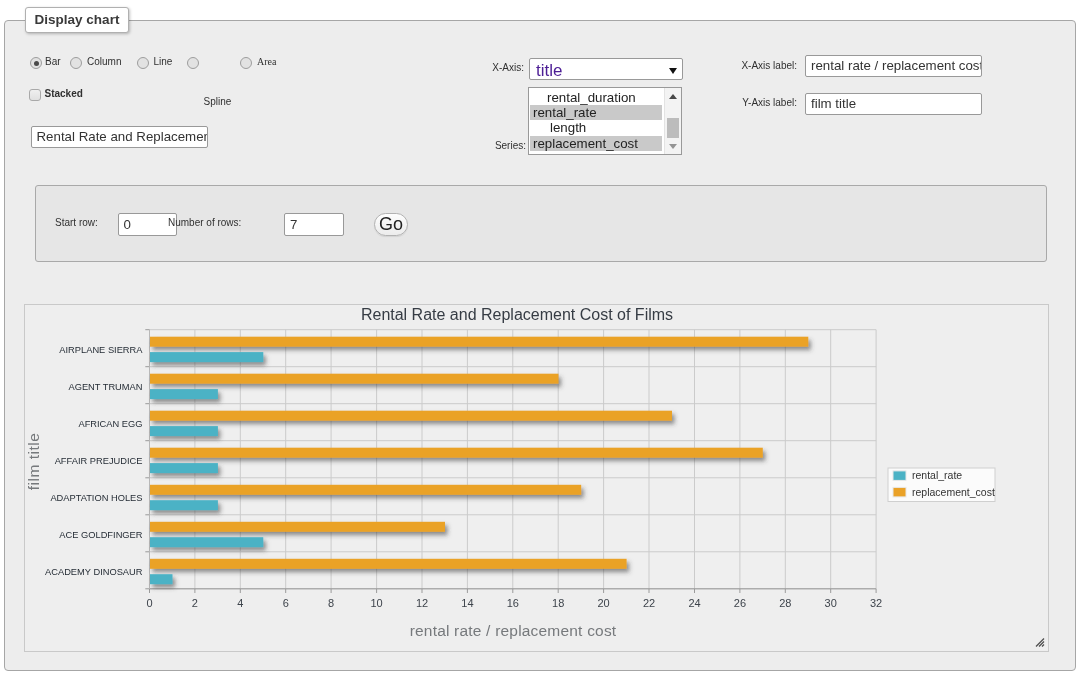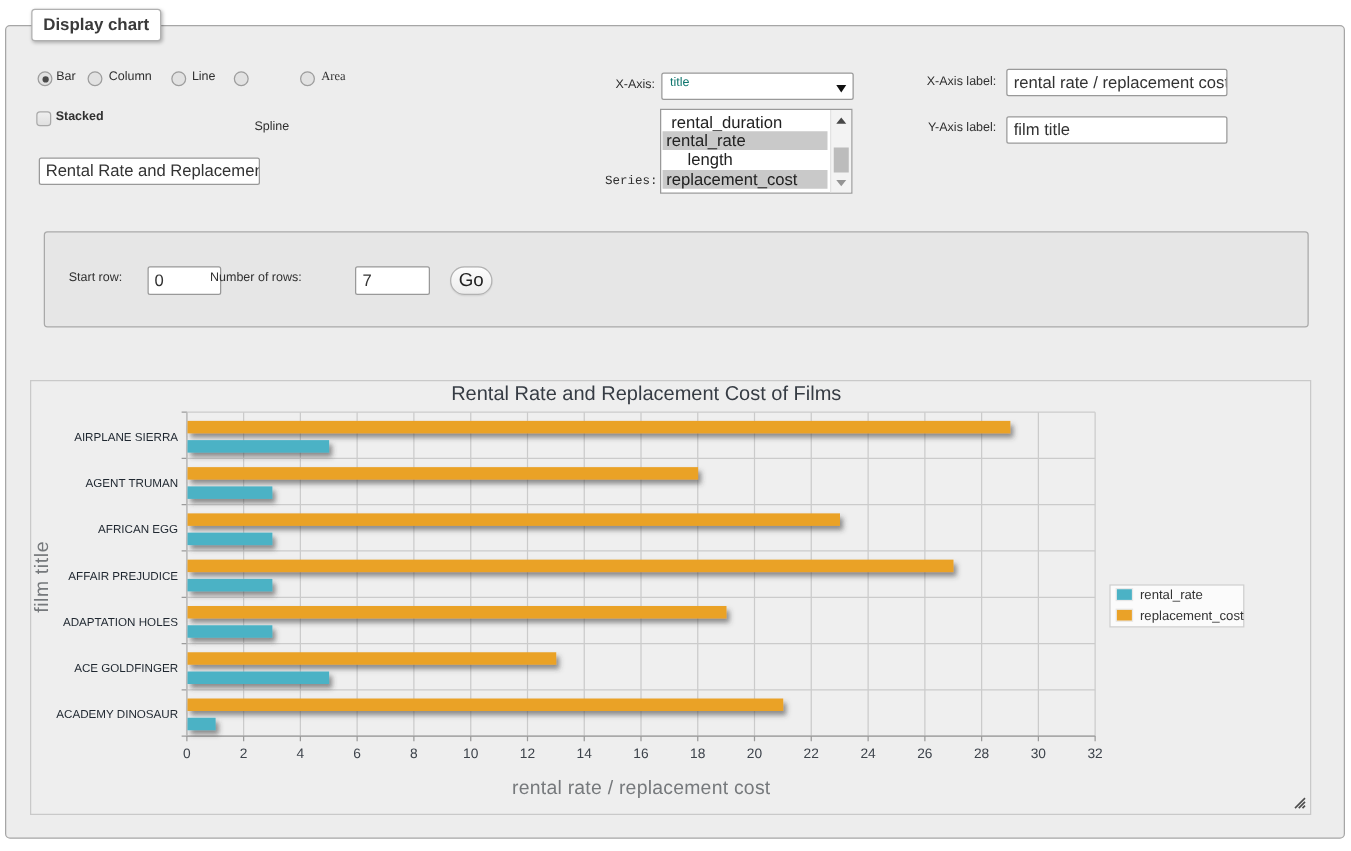--- a/index.html
+++ b/index.html
@@ -32,50 +32,50 @@
 <div class="radio" style="left:240px;top:57px;"></div>
 <div class="lbl" style="left:257px;top:56px;font-family:Liberation Serif, serif;">Area</div>
 
 <div class="abs" style="left:28.5px;top:88.5px;width:12px;height:12px;box-sizing:border-box;border:1px solid #a9a9a9;border-radius:3px;background:linear-gradient(#efefef,#e0e0e0);"></div>
 <div class="lbl" style="left:44.5px;top:88px;font-weight:bold;">Stacked</div>
 
 <div class="tin" style="left:30.5px;top:125.5px;width:177px;height:22px;line-height:20px;">Rental Rate and Replacement Cost of Films</div>
 
 <div class="lbl" style="left:404px;top:62px;width:120px;text-align:right;">X-Axis:</div>
 <div class="abs" style="left:529px;top:57.5px;width:154px;height:22.5px;box-sizing:border-box;border:1px solid #999;border-radius:2px;background:#fff;">
-  <div style="position:absolute;left:6px;top:2.5px;font-size:10px;color:#0f766e;">title</div>
+  <div style="position:absolute;left:6px;top:2.5px;font-size:17px;color:#4c1d95;">title</div>
   <div style="position:absolute;right:5px;top:9px;width:0;height:0;border-left:4.5px solid transparent;border-right:4.5px solid transparent;border-top:6px solid #111;"></div>
 </div>
 
 <div class="abs" style="left:528px;top:86.5px;width:154px;height:68.5px;box-sizing:border-box;border:1px solid #999;background:#fff;overflow:hidden;">
-  <div style="position:absolute;left:1px;top:2px;width:132px;height:15.4px;font-size:13.3px;color:#222;padding-left:7px;box-sizing:border-box;">rental_duration</div>
+  <div style="position:absolute;left:1px;top:2px;width:132px;height:15.4px;font-size:13.3px;color:#222;padding-left:17px;box-sizing:border-box;">rental_duration</div>
   <div style="position:absolute;left:1px;top:17.4px;width:132px;height:15.4px;font-size:13.3px;color:#222;padding-left:3px;box-sizing:border-box;background:#c9c9c9;">rental_rate</div>
   <div style="position:absolute;left:1px;top:32.8px;width:132px;height:15.4px;font-size:13.3px;color:#222;padding-left:20px;box-sizing:border-box;">length</div>
   <div style="position:absolute;left:1px;top:48.2px;width:132px;height:15.4px;font-size:13.3px;color:#222;padding-left:3px;box-sizing:border-box;background:#c9c9c9;">replacement_cost</div>
 
   <div style="position:absolute;right:0;top:0;width:17px;height:66.5px;background:#f3f3f3;border-left:1px solid #e3e3e3;box-sizing:border-box;">
     <div style="position:absolute;left:3.5px;top:6.5px;width:0;height:0;border-left:4.5px solid transparent;border-right:4.5px solid transparent;border-bottom:5.5px solid #484848;"></div>
     <div style="position:absolute;left:1.5px;top:30.5px;width:12px;height:19.5px;background:#bcbcbc;"></div>
     <div style="position:absolute;left:3.5px;top:56px;width:0;height:0;border-left:4.5px solid transparent;border-right:4.5px solid transparent;border-top:5.5px solid #949494;"></div>
   </div>
 </div>
-<div class="lbl" style="left:406px;top:139.5px;width:120px;text-align:right;font-family:Liberation Mono, monospace;">Series:</div>
+<div class="lbl" style="left:406px;top:139.5px;width:120px;text-align:right;">Series:</div>
 
 <div class="lbl" style="left:677px;top:59.5px;width:120px;text-align:right;">X-Axis label:</div>
 <div class="tin" style="left:805px;top:55px;width:177px;height:22px;">rental rate / replacement cost</div>
 <div class="lbl" style="left:677px;top:97px;width:120px;text-align:right;">Y-Axis label:</div>
 <div class="tin" style="left:805px;top:93px;width:177px;height:21.5px;">film title</div>
 
 <div class="abs" style="left:35px;top:185px;width:1012px;height:77px;box-sizing:border-box;border:1px solid #a9a9a9;border-radius:3px;background:#e6e6e6;"></div>
 <div class="lbl" style="left:55px;top:217px;">Start row:</div>
 <div class="tin" style="left:117.5px;top:212.5px;width:59px;height:23.5px;line-height:21.5px;background:#fff;">0</div>
 <div class="lbl" style="left:168px;top:217px;">Number of rows:</div>
 <div class="tin" style="left:284px;top:212.5px;width:60px;height:23.5px;line-height:21.5px;background:#fff;">7</div>
-<div class="abs" style="left:360px;top:213px;width:34px;height:23px;box-sizing:border-box;border:1px solid #b2b2b2;border-radius:11.5px;
-     background:linear-gradient(#fdfdfd,#ececec);font-size:15px;color:#222;text-align:center;line-height:21px;box-shadow:0 1px 1px rgba(0,0,0,0.08);">Go</div>
+<div class="abs" style="left:374px;top:213px;width:34px;height:23px;box-sizing:border-box;border:1px solid #b2b2b2;border-radius:11.5px;
+     background:linear-gradient(#fdfdfd,#ececec);font-size:18px;color:#222;text-align:center;line-height:21px;box-shadow:0 1px 1px rgba(0,0,0,0.08);">Go</div>
 
 <div class="abs" style="left:24px;top:304px;width:1024.5px;height:347.5px;box-sizing:border-box;border:1px solid #c9c9c9;background:#eeeeee;"></div>
 <svg class="abs" style="left:25px;top:305px;" width="1022" height="345" viewBox="0 0 1022 345">
   <defs>
     <filter id="ds" x="-20%" y="-20%" width="150%" height="180%">
       <feDropShadow dx="2.5" dy="3.4" stdDeviation="2.1" flood-color="#3a3a3a" flood-opacity="0.55"></feDropShadow>
     </filter>
   </defs>
   <rect x="124.5" y="24.7" width="726.6" height="259.1" fill="#efefef"></rect>
   <g stroke="#cbcbcb" stroke-width="1">

